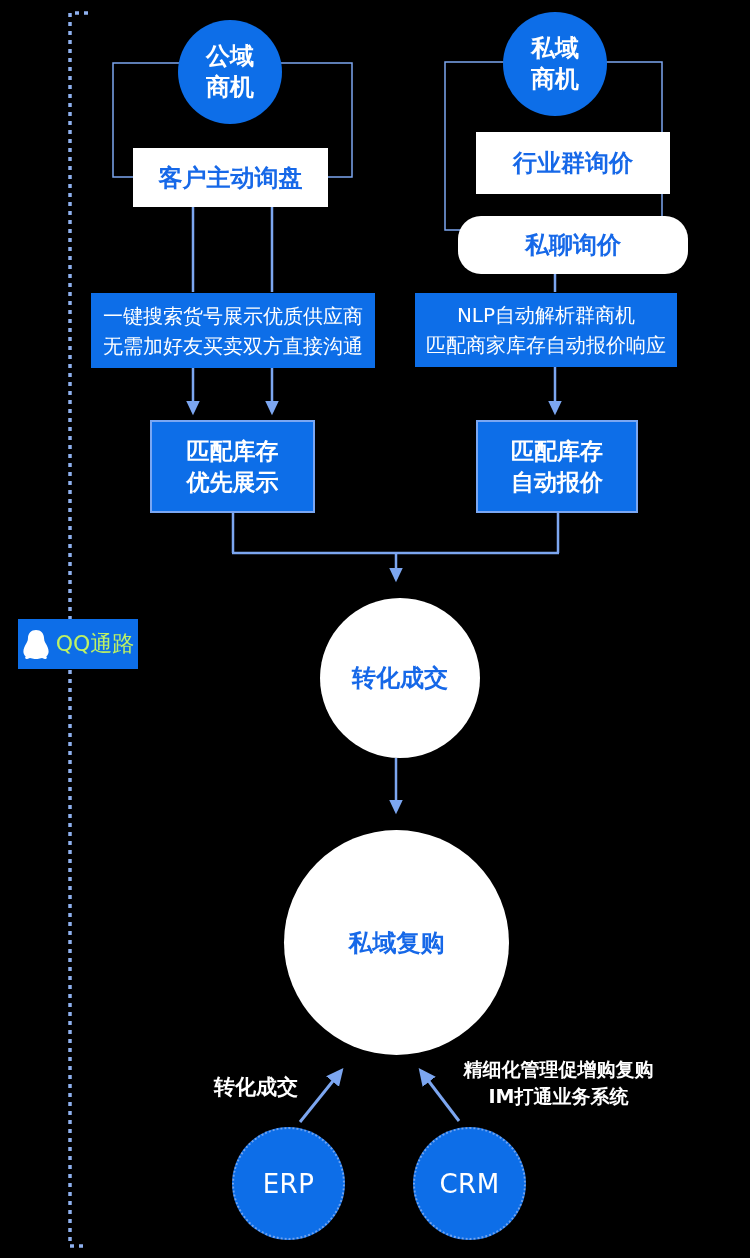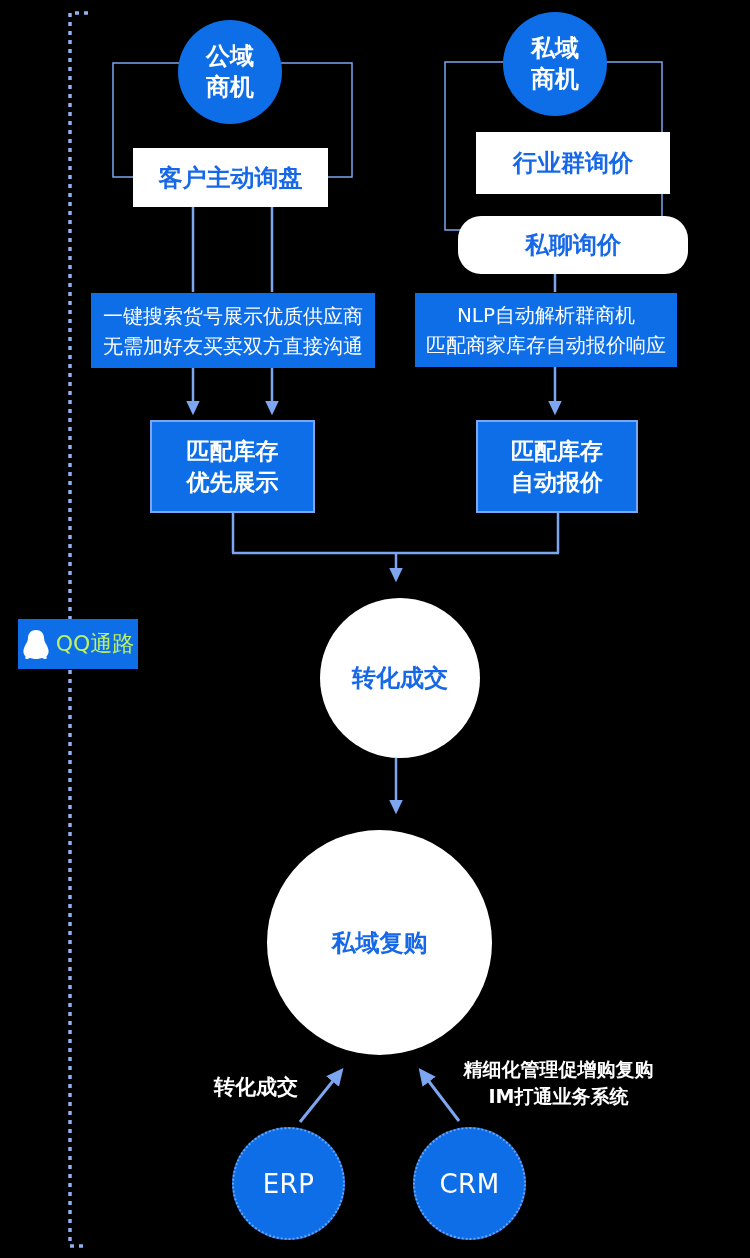--- a/index.html
+++ b/index.html
@@ -113,21 +113,21 @@
 
   <div class="node blue-fill match-box" style="left:476px;top:420px;width:162px;height:93px;">
     <span>匹配库存</span>
     <span>自动报价</span>
   </div>
 
   <div class="node circle white-fill big-circle" style="left:320px;top:598px;width:160px;height:160px;">
     <span>转化成交</span>
   </div>
 
-  <div class="node circle white-fill big-circle" style="left:267px;top:830px;width:225px;height:225px;">
+  <div class="node circle white-fill big-circle" style="left:284px;top:830px;width:225px;height:225px;">
     <span>私域复购</span>
   </div>
 
   <div class="note" style="left:200px;top:1073px;width:112px;font-size:21px;">
     <span>转化成交</span>
   </div>
 
   <div class="note" style="left:450px;top:1056px;width:217px;font-size:19px;line-height:27px;">
     <div>精细化管理促增购复购</div>
     <div>IM打通业务系统</div>

